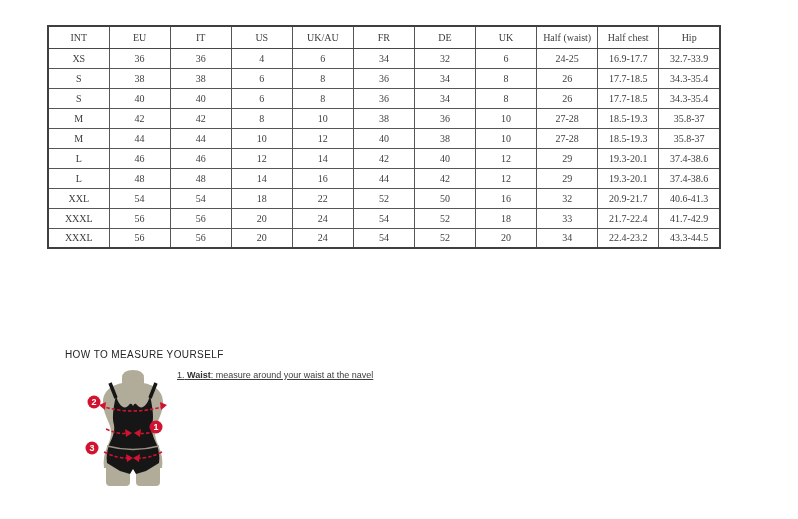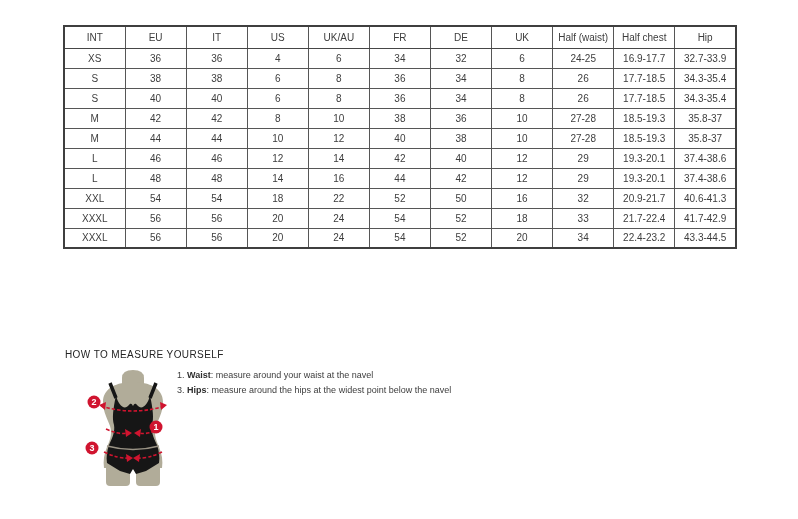--- a/index.html
+++ b/index.html
@@ -7,25 +7,26 @@
     width: 798px; height: 519px;
     background: #ffffff;
     font-family: "Liberation Sans", sans-serif;
     overflow: hidden;
   }
   body { position: relative; }
 
   
   .size-table {
     position: absolute;
-    left: 63px; top: 25px;
+    left: 47px; top: 25px;
     width: 674px;
     border-collapse: collapse;
     table-layout: fixed;
     border: 2px solid #3f3f3f;
+    font-family: Liberation Serif, serif;
   }
   .size-table th, .size-table td {
     border: 1px solid #565656;
     text-align: center;
     vertical-align: middle;
     font-size: 10px;
     color: #3d3d3d;
     font-weight: normal;
     padding: 0;
     overflow: hidden;
@@ -50,21 +51,21 @@
     position: absolute;
     left: 74px; top: 368px;
     width: 120px; height: 124px;
   }
   .steps {
     position: absolute;
     left: 177px; top: 371px;
     font-size: 9px;
     color: #3d3d3d;
   }
-  .step { margin-bottom: 5px; line-height: 9.5px; white-space: nowrap; }
+  .step { margin-bottom: 5px; line-height: 9.5px; white-space: nowrap; text-decoration: underline; }
   .step b { color: #2e2e2e; }
 </style>
 </head>
 <body>
 
 <table class="size-table">
   <thead>
       <tr>
         <th>INT</th>
         <th>EU</th>
@@ -269,14 +270,13 @@
       <circle cx="82" cy="59" r="6.5" fill="#d0142f"></circle>
       <text x="82" y="62.4" fill="#ffffff">1</text>
       <circle cx="18" cy="80" r="6.5" fill="#d0142f"></circle>
       <text x="18" y="83.4" fill="#ffffff">3</text>
     </g>
   </svg>
 </div>
 
 <div class="steps">
   <div class="step"><span>1.</span> <b>Waist</b><span>: measure around your waist at the navel</span></div>
-  <div class="step"><span>3.</span> <b>Hips</b><span>: measure around the hips at the widest point below the navel</span></div>
 </div>
 
 </body></html>

